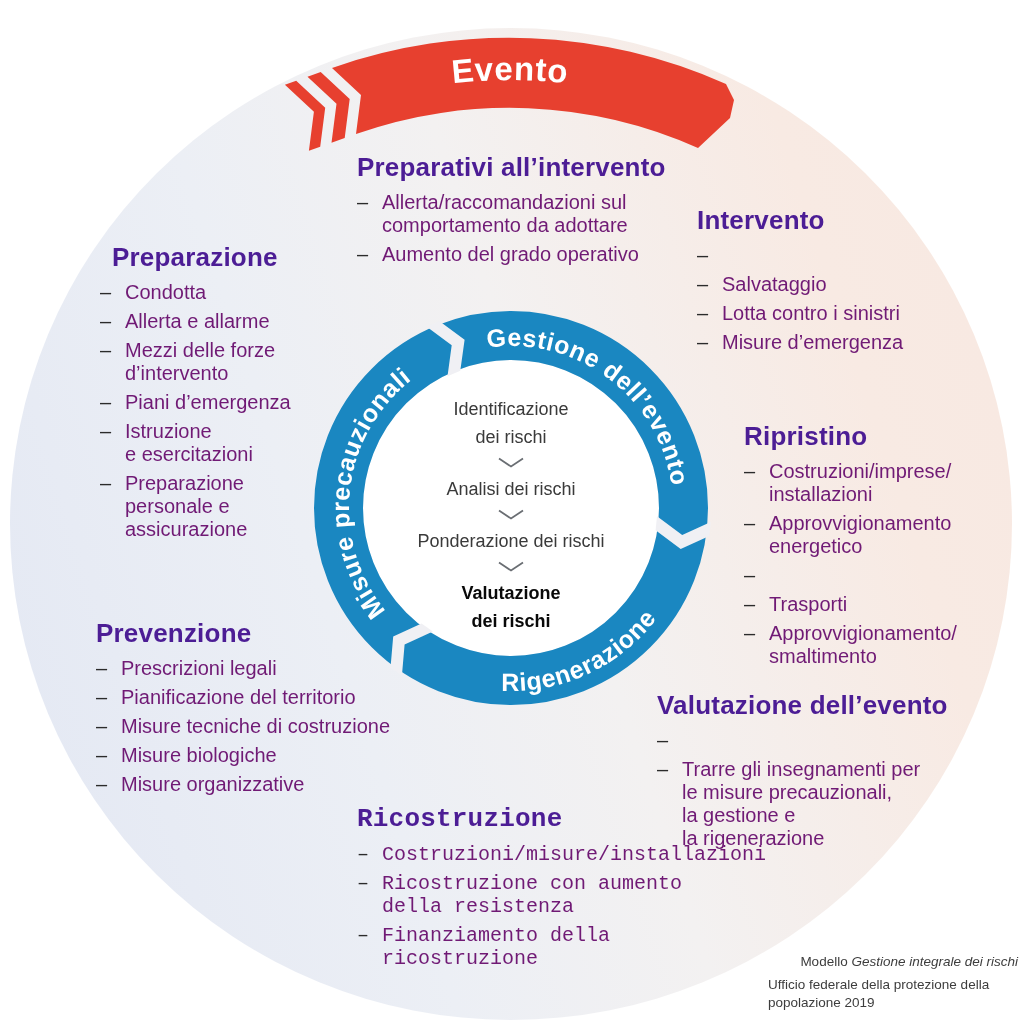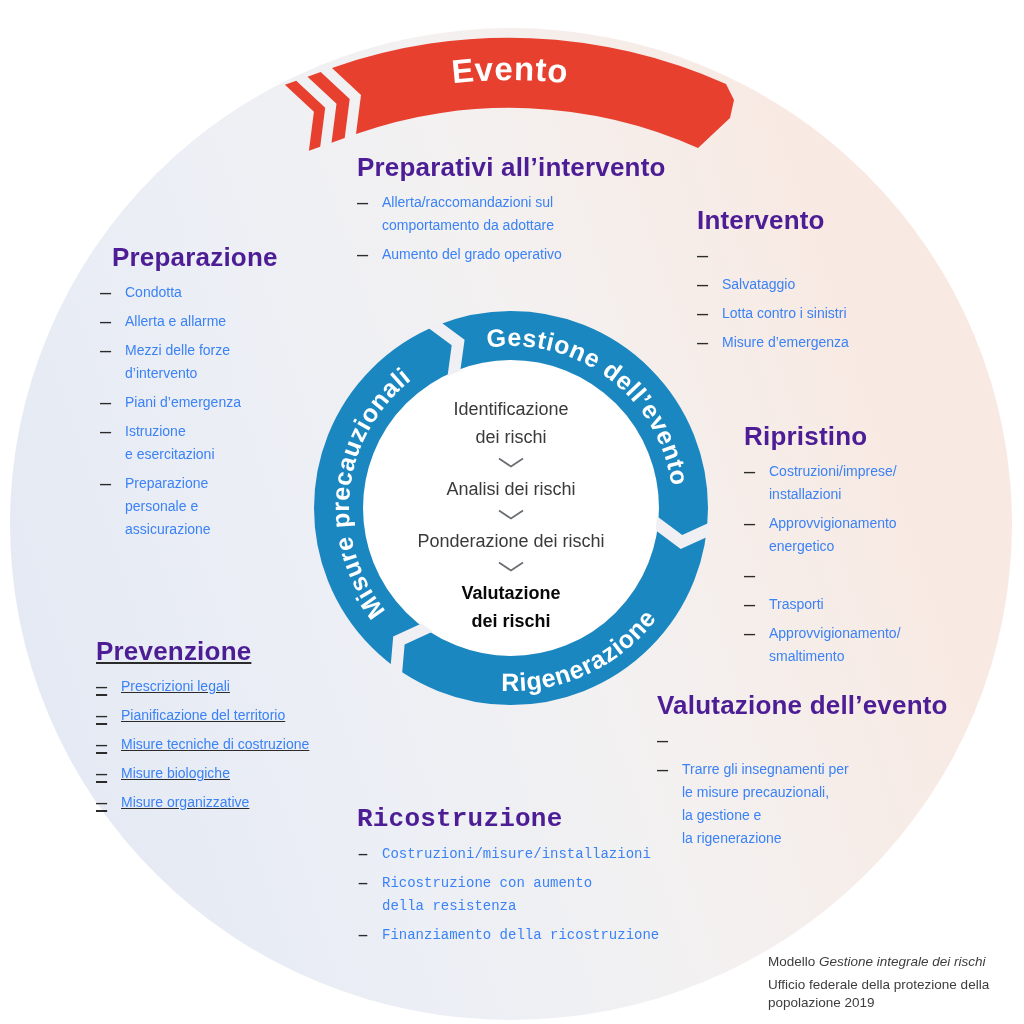--- a/index.html
+++ b/index.html
@@ -19,43 +19,43 @@
   .banner-label { font-size:33px; font-weight:bold; fill:#ffffff; letter-spacing:0.8px; }
 
   .section { position:absolute; }
   .section h2 {
     margin:0; font-size:26px; line-height:30px; font-weight:bold;
     color:#4c1d95; letter-spacing:0.2px; white-space:nowrap;
   }
   .list { margin-top:9px; }
   .li { display:flex; gap:9px; margin-bottom:6px; }
   .li .dash { flex:none; width:16px; font-size:20px; line-height:23px; color:#2b2b2b; }
-  .li .txt  { font-size:14px; line-height:23px; color:#3b82f6; white-space:pre-line; }
+  .li .txt  { font-size:20px; line-height:23px; color:#701a75; white-space:pre-line; }
 
   .s-preparazione { left:100px; top:242px; width:250px; }
   .s-preparazione h2 { padding-left:12px; }
   .s-preparativi  { left:357px; top:152px; width:320px; }
   .s-intervento   { left:697px; top:205px; width:300px; }
   .s-ripristino   { left:744px; top:421px; width:280px; }
   .s-valutazione  { left:657px; top:690px; width:330px; }
   .s-ricostruzione{ left:357px; top:804px; width:345px;font-family:Liberation Mono, monospace; }
-  .s-prevenzione  { left:96px;  top:636px; width:330px;text-decoration:underline; }
+  .s-prevenzione  { left:96px;  top:618px; width:330px; }
 
   .core {
     position:absolute; left:361px; top:395px; width:300px; text-align:center;
   }
   .core .step {
     font-size:18px; line-height:28px; color:#3a3a3a; white-space:pre-line;
   }
   .core .step.final { font-weight:bold; color:#090909; }
   .core .arrow { height:11px; margin:6px auto 7px auto; display:block; }
 
   .caption { position:absolute; left:768px; top:953px; width:250px; color:#3d3d3d; }
   .caption p { margin:0; font-size:13.5px; line-height:18px; }
-  .caption p.first { margin-bottom:5px; }
+  .caption p.first { margin-bottom:5px;text-align:right; }
   .caption .ital { font-style:italic; }
 </style>
 </head>
 <body>
 
 <div class="stage">
 
   <div class="bg-circle"></div>
 
   <svg class="overlay" width="1024" height="1024" viewBox="0 0 1024 1024">

